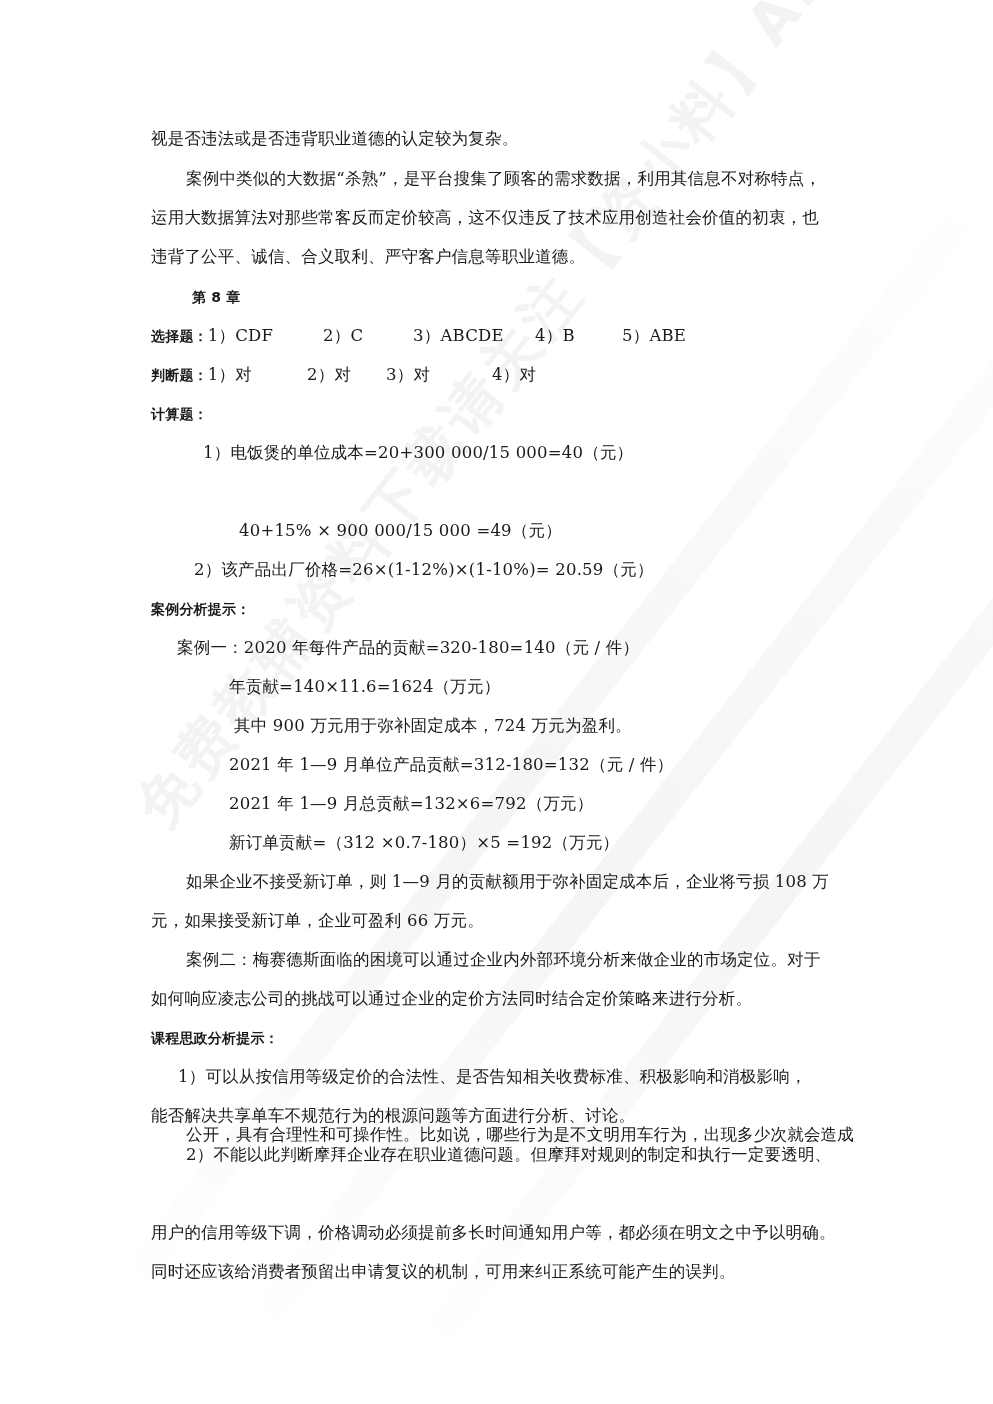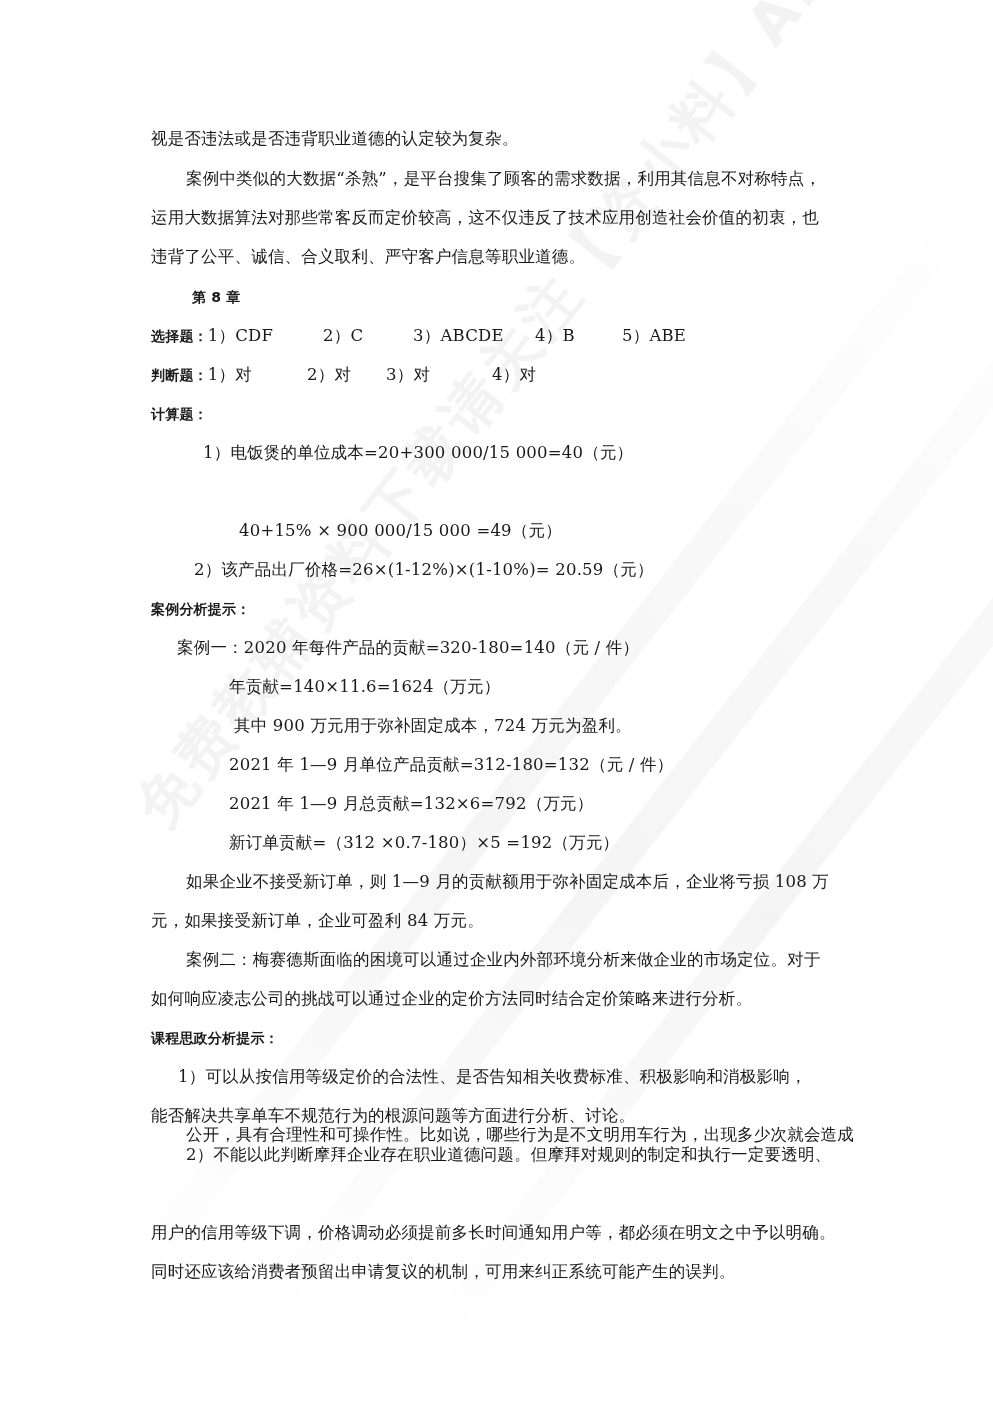--- a/index.html
+++ b/index.html
@@ -65,21 +65,21 @@
   <div class="line" style="top:559px; left:194px;">2）该产品出厂价格=26×(1-12%)×(1-10%)= 20.59（元）</div>
 
   <div class="line bold" style="top:598px;">案例分析提示：</div>
   <div class="line" style="top:637px; left:177px;">案例一：2020 年每件产品的贡献=320-180=140（元 / 件）</div>
   <div class="line" style="top:676px; left:229px;">年贡献=140×11.6=1624（万元）</div>
   <div class="line" style="top:715px; left:234px;">其中 900 万元用于弥补固定成本，724 万元为盈利。</div>
   <div class="line" style="top:754px; left:229px;">2021 年 1—9 月单位产品贡献=312-180=132（元 / 件）</div>
   <div class="line" style="top:793px; left:229px;">2021 年 1—9 月总贡献=132×6=792（万元）</div>
   <div class="line" style="top:832px; left:229px;">新订单贡献=（312 ×0.7-180）×5 =192（万元）</div>
   <div class="line" style="top:871px; left:186px;">如果企业不接受新订单，则 1—9 月的贡献额用于弥补固定成本后，企业将亏损 108 万</div>
-  <div class="line" style="top:910px;">元，如果接受新订单，企业可盈利 84 万元。</div>
+  <div class="line" style="top:910px;">元，如果接受新订单，企业可盈利 66 万元。</div>
 
   <div class="line" style="top:949px; left:186px;">案例二：梅赛德斯面临的困境可以通过企业内外部环境分析来做企业的市场定位。对于</div>
   <div class="line" style="top:988px;">如何响应凌志公司的挑战可以通过企业的定价方法同时结合定价策略来进行分析。</div>
 
   <div class="line bold" style="top:1027px;">课程思政分析提示：</div>
   <div class="line" style="top:1066px; left:178px;">1）可以从按信用等级定价的合法性、是否告知相关收费标准、积极影响和消极影响，</div>
   <div class="line" style="top:1105px;">能否解决共享单车不规范行为的根源问题等方面进行分析、讨论。</div>
   <div class="line" style="top:1144px; left:186px;">2）不能以此判断摩拜企业存在职业道德问题。但摩拜对规则的制定和执行一定要透明、</div>
   <div class="line" style="top:1124px;margin-left:35px;">公开，具有合理性和可操作性。比如说，哪些行为是不文明用车行为，出现多少次就会造成</div>
   <div class="line" style="top:1222px;">用户的信用等级下调，价格调动必须提前多长时间通知用户等，都必须在明文之中予以明确。</div>

